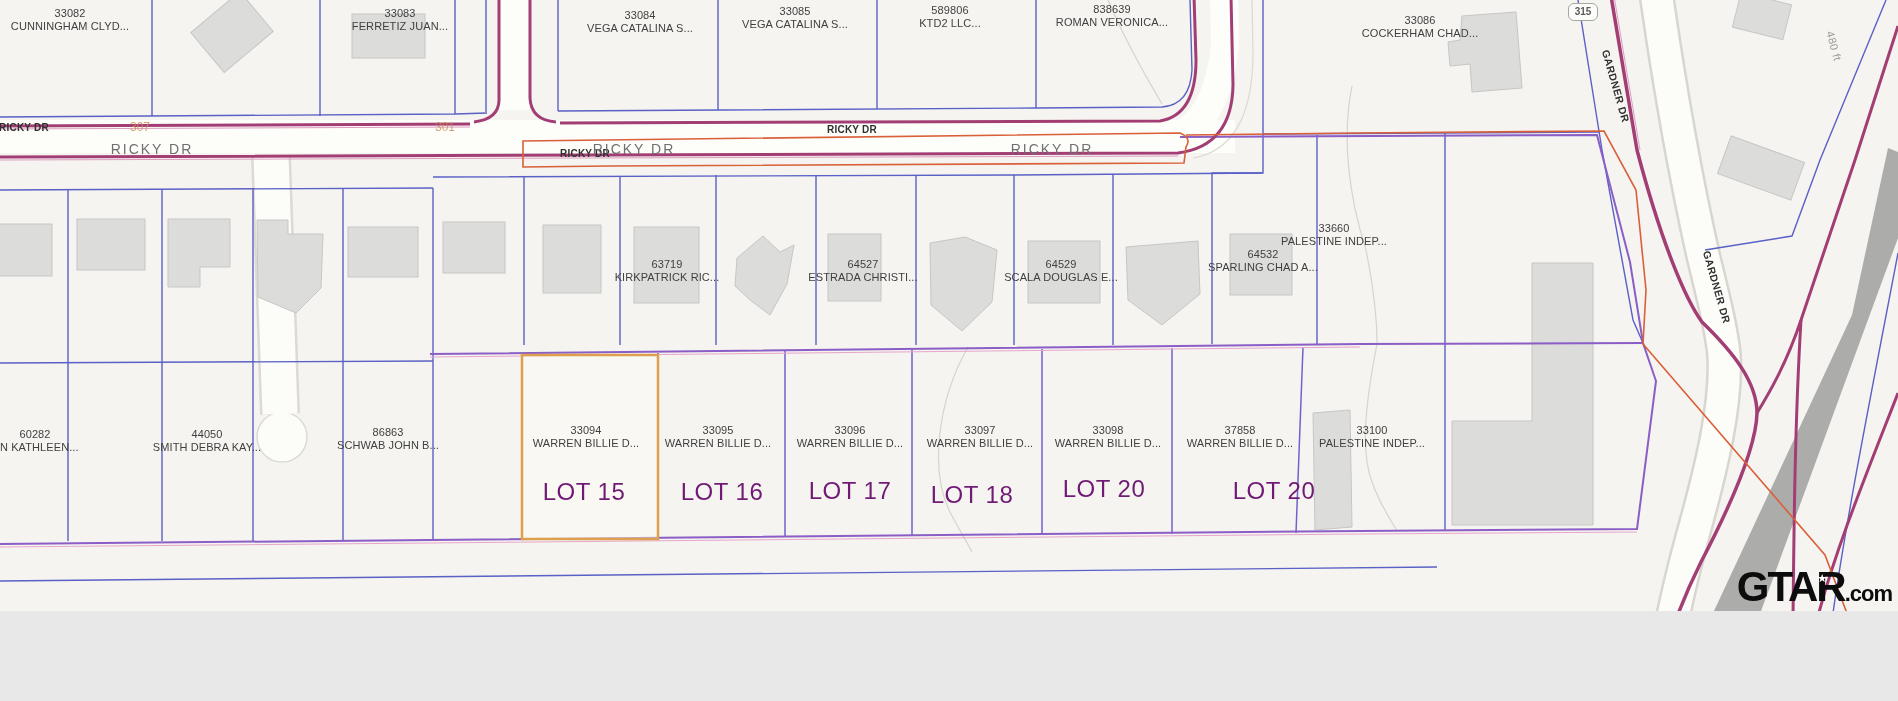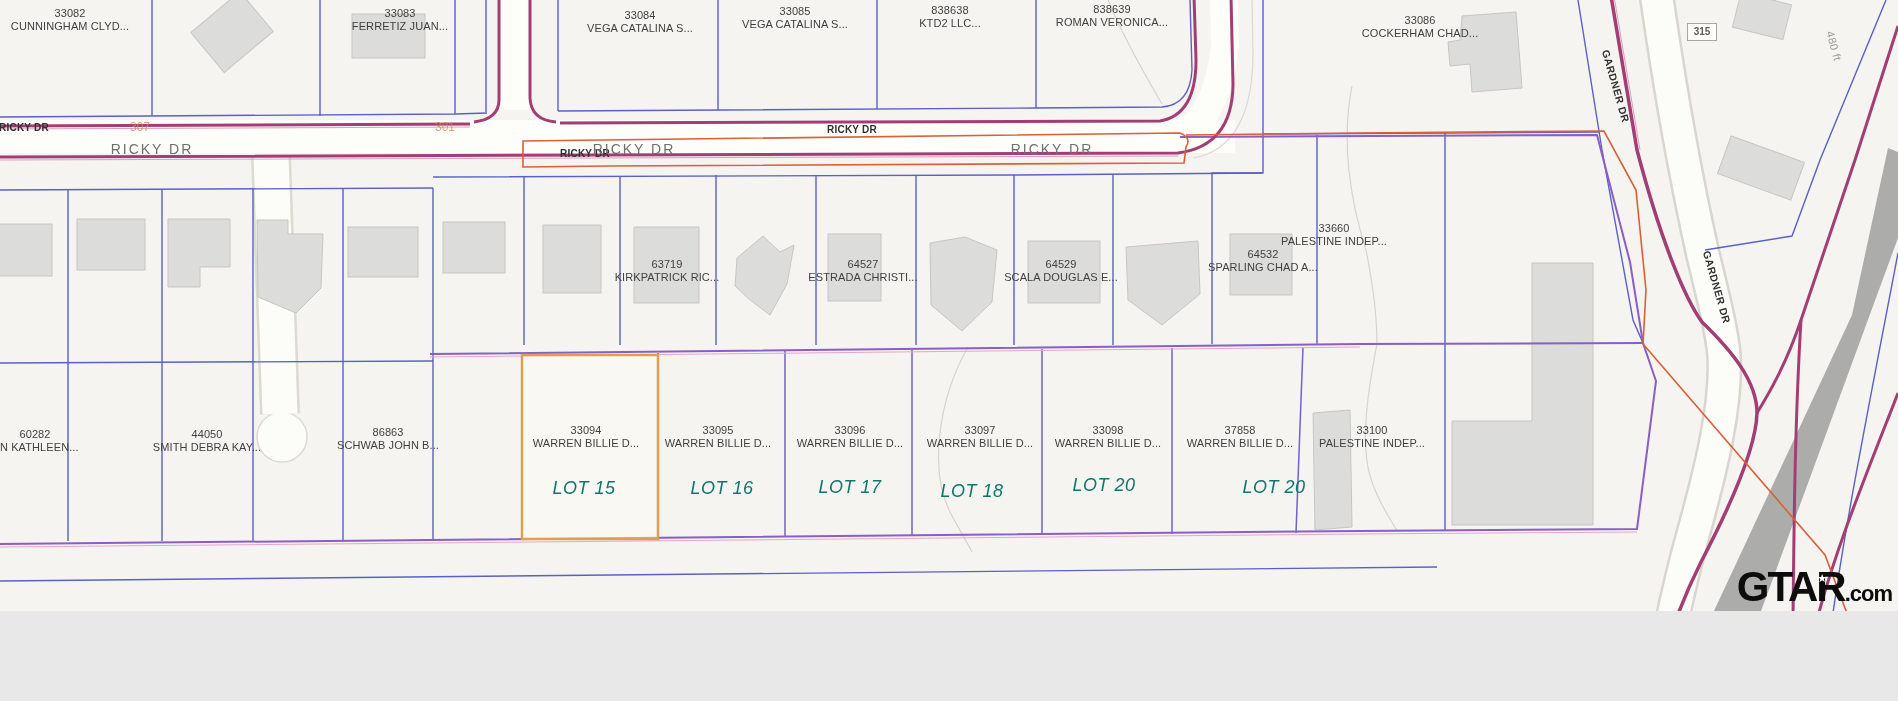--- a/index.html
+++ b/index.html
@@ -2,36 +2,36 @@
 <html><head>
 <meta charset="utf-8">
 <style>
   html,body{margin:0;padding:0;background:#e8e8e8;}
   #map{position:relative;width:1898px;height:611px;overflow:hidden;
        background:#f5f4f0;font-family:"Liberation Sans",sans-serif;}
   #map svg{position:absolute;left:0;top:0;}
   .plbl{position:absolute;transform:translateX(-50%);text-align:center;color:#3f3f3f;
         font-size:11px;line-height:13px;letter-spacing:.1px;white-space:nowrap;}
   .plbl .id,.plbl .nm{display:block;}
-  .lotlbl{position:absolute;transform:translateX(-50%);font-size:18px;color:#0f766e;
-          letter-spacing:.5px;white-space:nowrap;font-weight:500;font-style:italic;}
+  .lotlbl{position:absolute;transform:translateX(-50%);font-size:24px;color:#701a75;
+          letter-spacing:.5px;white-space:nowrap;font-weight:500;}
   .st-big{position:absolute;transform:translateX(-50%);color:#6f6f6f;font-size:14px;
           letter-spacing:2px;white-space:nowrap;}
   .st-tiny{position:absolute;transform:translateX(-50%);color:#303030;font-size:10px;
            font-weight:bold;letter-spacing:.2px;white-space:nowrap;}
   .st-rot{position:absolute;transform:translate(-50%,-50%) rotate(74deg);
           transform-origin:center;color:#2f2f2f;font-size:10.5px;font-weight:bold;
           letter-spacing:.4px;white-space:nowrap;}
   .ref{position:absolute;transform:translateX(-50%);color:#cf8d55;font-size:12px;
        opacity:.8;white-space:nowrap;}
   .dist{position:absolute;transform:translate(-50%,-50%) rotate(75deg);color:#9b9b95;
         font-size:11px;letter-spacing:.5px;white-space:nowrap;}
-  .shield{position:absolute;left:1687px;top:3px;width:28px;height:16px;background:#fcfcfa;
-          border:1.5px solid #a7a7a2;border-radius:0;color:#5c5c58;font-size:10px;
-          font-weight:bold;text-align:center;line-height:15px;margin-top:20px;}
+  .shield{position:absolute;left:1568px;top:3px;width:28px;height:16px;background:#fcfcfa;
+          border:1.5px solid #a7a7a2;border-radius:6px;color:#5c5c58;font-size:10px;
+          font-weight:bold;text-align:center;line-height:15px;}
   .wm{position:absolute;right:6px;bottom:0px;color:#0c0c0c;white-space:nowrap;}
   .wm .brand{font-size:42px;font-weight:900;letter-spacing:-2px;}
   .wm .rtex{position:relative;display:inline-block;}
   .wm .rtex .star{position:absolute;left:1px;top:9px;color:#ffffff;font-size:11px;
                   font-weight:normal;letter-spacing:0;}
   .wm .tld{font-size:22px;font-weight:800;letter-spacing:-1px;}
 </style>
 </head>
 <body>
 
@@ -178,21 +178,21 @@
     </div>
 <div class="plbl" style="left:640px;top:9px">
       <span class="id">33084</span>
       <span class="nm">VEGA CATALINA S...</span>
     </div>
 <div class="plbl" style="left:795px;top:5px">
       <span class="id">33085</span>
       <span class="nm">VEGA CATALINA S...</span>
     </div>
 <div class="plbl" style="left:950px;top:4px">
-      <span class="id">838638</span>
+      <span class="id">589806</span>
       <span class="nm">KTD2 LLC...</span>
     </div>
 <div class="plbl" style="left:1112px;top:3px">
       <span class="id">838639</span>
       <span class="nm">ROMAN VERONICA...</span>
     </div>
 <div class="plbl" style="left:1420px;top:14px">
       <span class="id">33086</span>
       <span class="nm">COCKERHAM CHAD...</span>
     </div>

